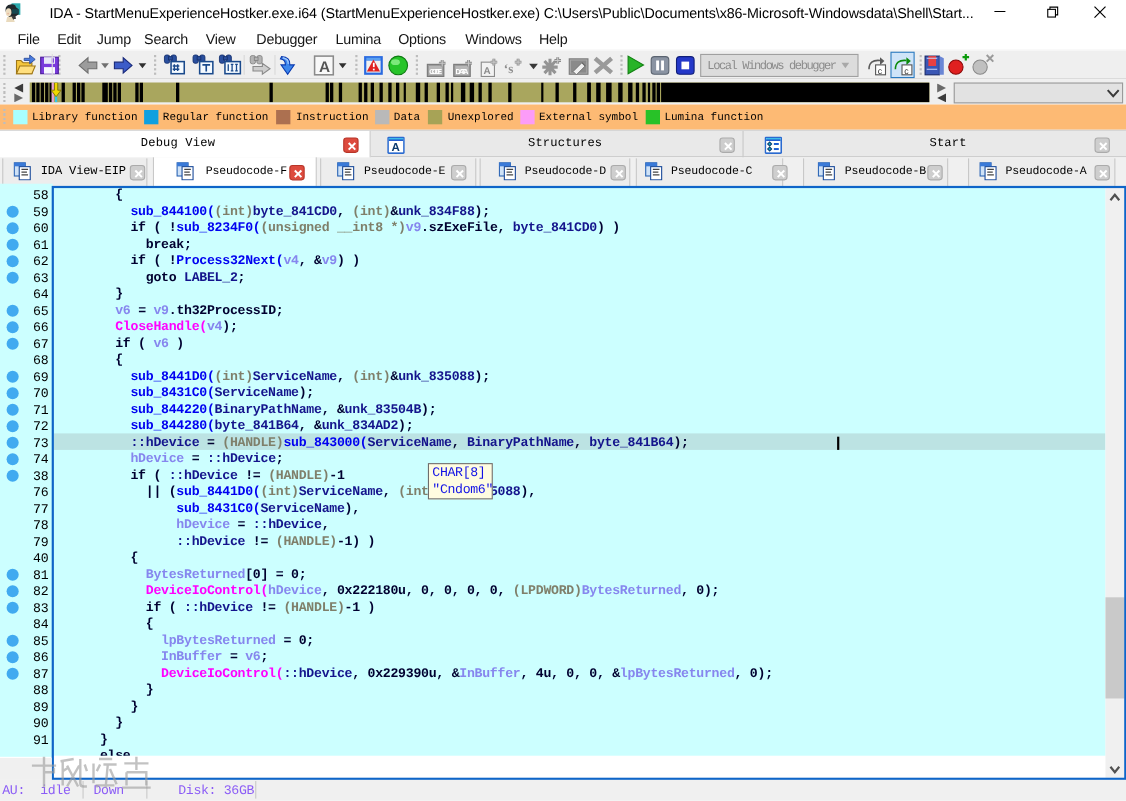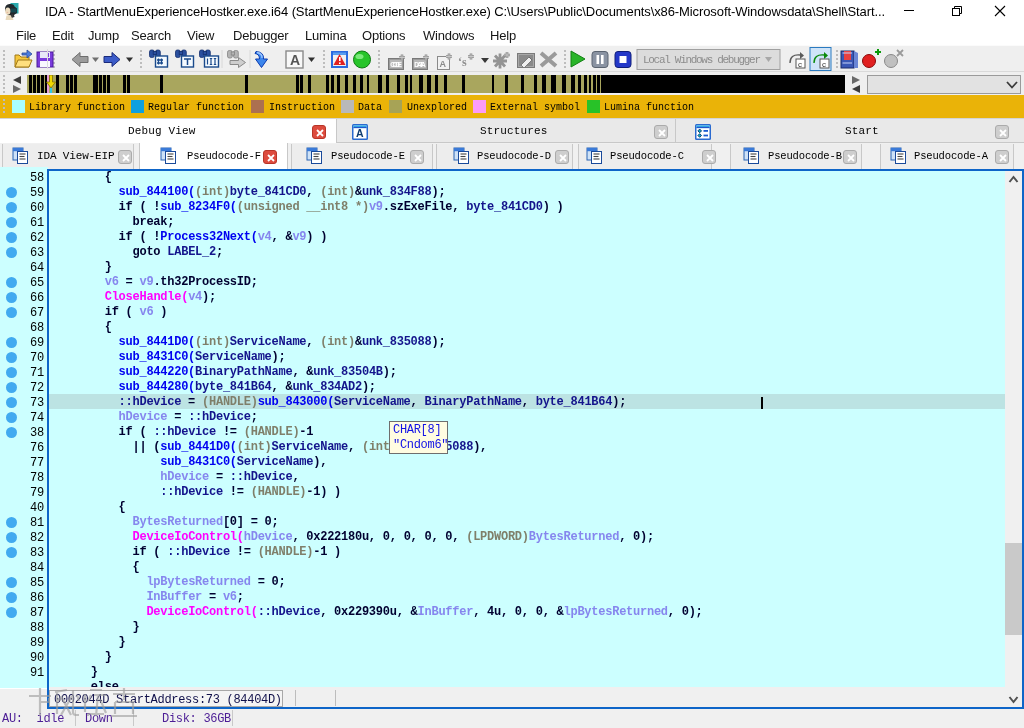--- a/index.html
+++ b/index.html
@@ -11,21 +11,21 @@
 
 #menubar{position:absolute;top:22px;left:0;width:1024px;height:23px;background:#ffffff;}
 .mi{position:absolute;top:6px;font-size:13px;color:#161616;font-family:"Liberation Sans",sans-serif;letter-spacing:-0.2px;}
 
 #toolbar{position:absolute;top:45px;left:0;width:1024px;height:27px;background:#efefef;border-top:1px solid #fbfbfb;border-bottom:1px solid #d9d9d9;}
 
 #navrow{position:absolute;top:72px;left:0;width:1024px;height:23px;background:#efefef;}
 #navband{position:absolute;left:27px;top:3px;width:818px;height:18px;background:#a9a65e;overflow:hidden;}
 .nb{position:absolute;top:0;height:18px;background:#000;}
 
-#legend{position:absolute;top:95px;left:0;width:1024px;height:23px;background:#eab308;font-size:10px;}
+#legend{position:absolute;top:95px;left:0;width:1024px;height:23px;background:#fdba74;font-size:10px;}
 .sw{position:absolute;top:5px;width:13px;height:13px;}
 .lg{position:absolute;top:7px;color:#000;font-size:10px;letter-spacing:0px;white-space:pre;}
 
 #tabrow1{position:absolute;top:118px;left:0;width:1024px;height:25px;background:#e9e9e9;border-top:1px solid #d4d4d4;border-bottom:1px solid #c8c8c8;}
 .t1{position:absolute;top:0;height:25px;font-size:11px;color:#000;}
 .xbtn{position:absolute;width:14px;height:14px;border-radius:3px;}
 .xred{background:#dd4b3e;border:1px solid #b83528;}
 .xgray{background:#cecece;border:1px solid #ababab;}
 .xbtn svg{position:absolute;left:2px;top:2px;}
 
@@ -44,21 +44,21 @@
 .l{color:#8686ee;}
 .c{color:#7f7f6a;}
 #hl73{position:absolute;top:223px;left:0;width:956px;height:15px;background:#bce3e3;}
 #scroll{position:absolute;top:171px;left:1005px;width:17px;height:536px;background:#f0f0f0;}
 #thumb{position:absolute;top:372px;left:0px;width:17px;height:92px;background:#c9c9c9;}
 
 #strip{position:absolute;top:687px;left:49px;width:956px;height:20px;background:#f0f0f0;}
 #stripbox{position:absolute;left:0px;top:3px;width:234px;height:17px;background:#f4f4f4;border:1px solid #a8a8a8;}
 #striptext{position:absolute;left:4px;top:2px;font-size:12px;color:#10104a;letter-spacing:-0.3px;white-space:pre;}
 
-#statusbar{position:absolute;top:709px;left:0;width:1024px;height:19px;background:#f0f0f0;font-size:12px;color:#4c1d95;}
+#statusbar{position:absolute;top:709px;left:0;width:1024px;height:19px;background:#f0f0f0;font-size:12px;color:#8b5cf6;}
 .sb{position:absolute;top:3px;letter-spacing:-0.3px;white-space:pre;}
 .sep{position:absolute;top:1px;width:1px;height:16px;background:#c9c9c9;}
 
 #tooltip{position:absolute;top:421px;left:389px;width:59px;height:33px;background:#fffce1;border:1px solid #6e6e6e;z-index:30;}
 #tooltip div{font-size:12px;line-height:15px;color:#1212e6;letter-spacing:-0.3px;white-space:pre;}
 .grip{position:absolute;width:2px;background:repeating-linear-gradient(to bottom,#bdbdbd 0 2px,transparent 2px 4px);}
 </style></head>
 <body>
 <div id="root">
   <div id="titlebar">
@@ -641,27 +641,20 @@
     <svg class="abs" style="left:3px;top:4px" width="11" height="9" viewBox="0 0 11 9">
         <path d="M1.5 7 L5.5 2 L9.5 7" fill="none" stroke="#505050" stroke-width="2"></path>
       </svg>
     <div id="thumb"></div>
     <svg class="abs" style="left:3px;top:524px" width="11" height="9" viewBox="0 0 11 9">
         <path d="M1.5 2 L5.5 7 L9.5 2" fill="none" stroke="#505050" stroke-width="2"></path>
       </svg>
   </div>
   <div id="frame"></div>
   <div class="abs" style="left:0;top:689px;width:47px;height:20px;background:#f0f0f0;"></div>
-  <div id="strip">
-    <div id="stripbox">
-        <div id="striptext">0002044D StartAddress:73 (84404D)</div>
-      </div>
-    <div class="abs" style="left:246px;top:3px;width:1px;height:16px;background:#bdbdbd;"></div>
-    <div class="abs" style="left:286px;top:3px;width:1px;height:16px;background:#bdbdbd;"></div>
-  </div>
   <div id="statusbar">
     <span class="sb" style="left:2px">AU:  idle</span>
     <span class="sb" style="left:85px">Down</span>
     <span class="sb" style="left:162px">Disk: 36GB</span>
     <div class="sep" style="left:75px"></div>
     <div class="sep" style="left:133px"></div>
     <div class="sep" style="left:232px"></div>
   </div>
   <div id="tooltip">
     <div style="position:absolute;left:3px;top:1px;">CHAR[8]</div>

